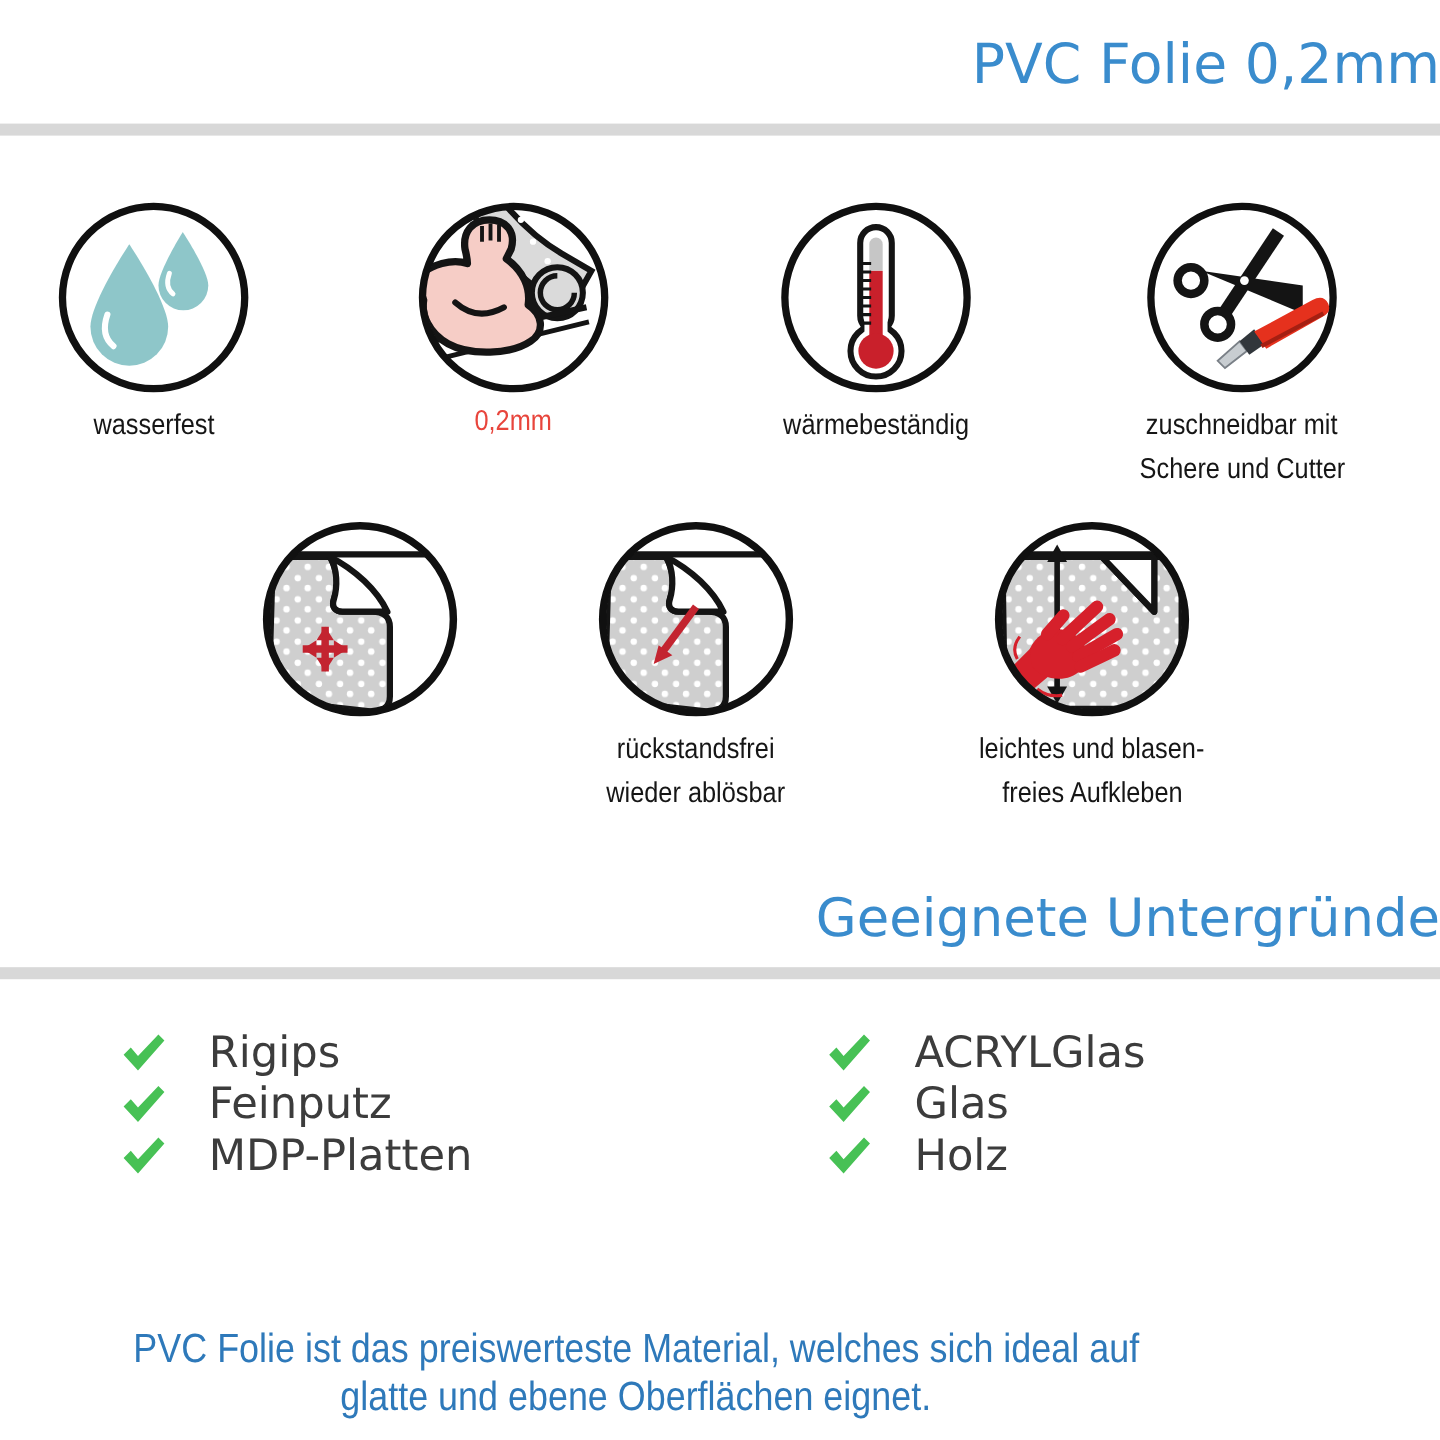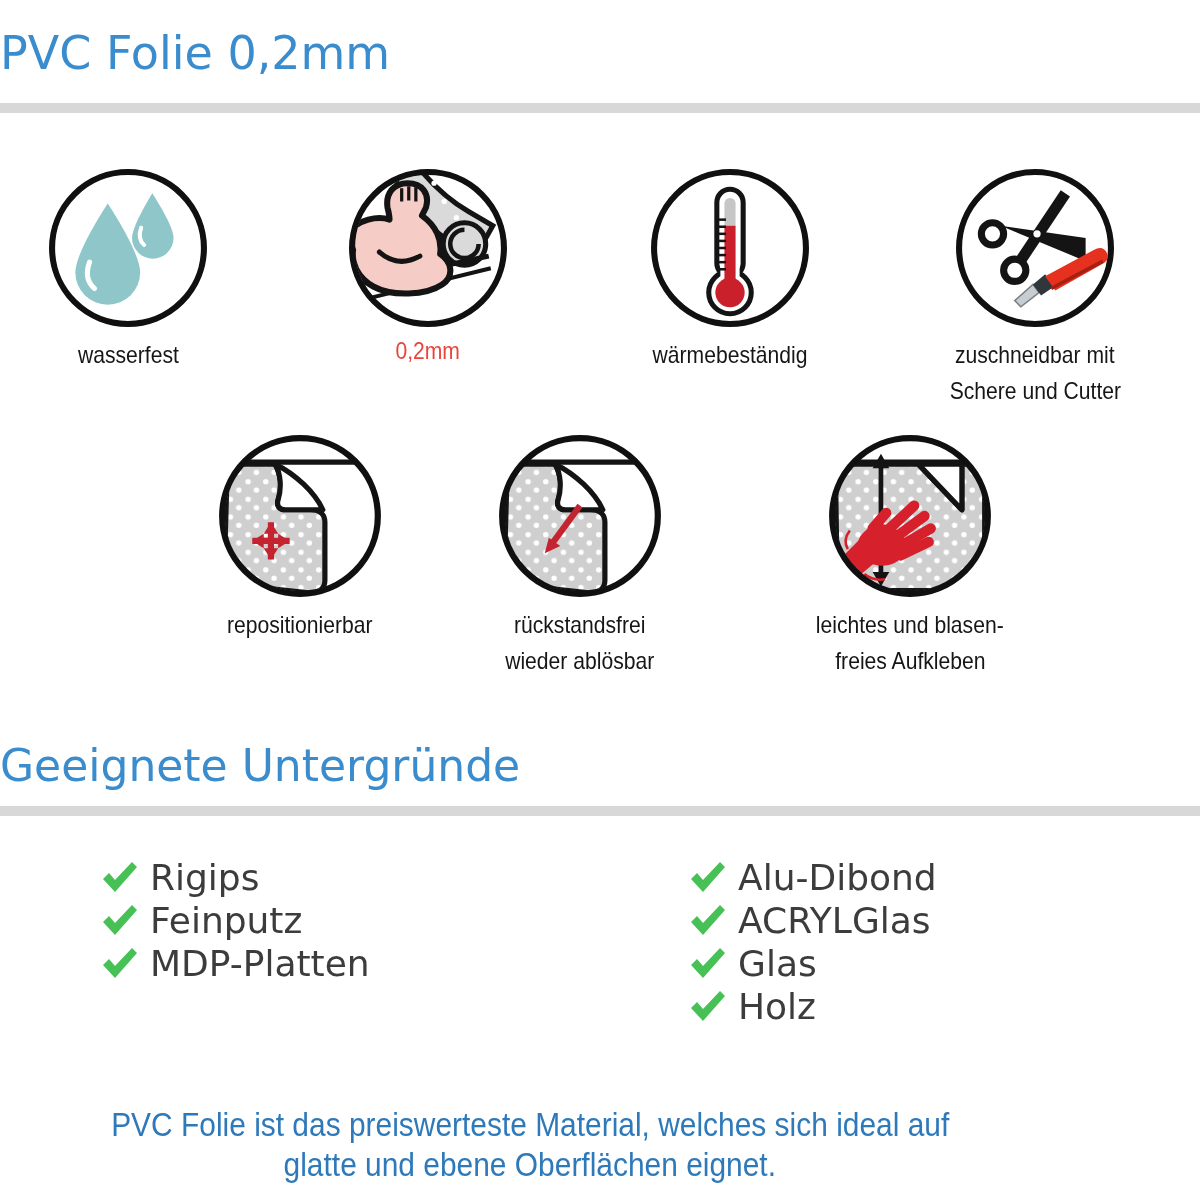--- a/index.html
+++ b/index.html
@@ -1,32 +1,32 @@
 <!DOCTYPE html>
 <html><head>
 <meta charset="utf-8">
 <style>
   html,body{margin:0;padding:0;background:#ffffff;}
   #canvas{position:relative;width:1200px;height:1200px;background:#ffffff;overflow:hidden;
           font-family:"Liberation Sans",sans-serif;}
   .divider{position:absolute;left:0;width:1200px;height:10px;background:#d8d8d8;}
-  .blue-heading{position:absolute;left:0;width:1200px;text-align:left;
+  .blue-heading{position:absolute;left:0;width:1200px;text-align:right;
           font-family:"DejaVu Sans",sans-serif;font-weight:500;color:#3a8ccd;}
   #title{top:26px;font-size:46px;}
   #sub-heading{top:740px;font-size:44px;}
   .feat{position:absolute;display:flex;flex-direction:column;align-items:center;}
   .feat svg{display:block;}
   .flabel{margin-top:8px;text-align:center;font-size:24px;line-height:36px;color:#161616;white-space:nowrap;}
   .cond{display:inline-block;transform:scaleX(0.88);transform-origin:50% 50%;white-space:nowrap;}
   .sublabel{color:#e8453c;}
   .checks{position:absolute;top:856px;left:0;width:1200px;}
   .chk-col{position:absolute;top:0;}
   #chk-left{left:100px;}
   #chk-right{left:688px;}
-  .chk{display:flex;align-items:center;height:43px;gap:12px;}
+  .chk{display:flex;align-items:center;height:43px;gap:36px;}
   .chk svg{flex:0 0 auto;}
   .chk span{font-family:"DejaVu Sans",sans-serif;font-weight:500;font-size:36px;color:#3c3c3c;white-space:nowrap;}
   #footer{position:absolute;top:1104px;left:0;width:1060px;text-align:center;
           font-size:34px;line-height:40px;color:#2e79ba;font-weight:500;}
 </style>
 </head>
 <body>
 
 <div id="canvas">
 
@@ -131,21 +131,20 @@
           <line x1="34" y1="104" x2="70" y2="104"></line>
           <line x1="52" y1="86" x2="52" y2="122"></line>
           <path d="M34,104 l11,-7 v14 Z" stroke="none"></path>
           <path d="M70,104 l-11,-7 v14 Z" stroke="none"></path>
           <path d="M52,86 l-7,11 h14 Z" stroke="none"></path>
           <path d="M52,122 l-7,-11 h14 Z" stroke="none"></path>
         </g>
       </g>
       <circle cx="80" cy="80" r="75" fill="none" stroke="#101010" stroke-width="6"></circle>
     </svg>
-    <div class="flabel"><span class="cond">repositionierbar</span></div>
   </div>
 
   <div class="feat" style="left:430px;top:433px;width:300px">
     <svg width="166" height="166" viewBox="0 0 160 160">
       <defs>
         <clipPath id="clip6">
             <circle cx="80" cy="80" r="72.5"></circle>
           </clipPath>
         <pattern id="dots6" width="17" height="17" patternUnits="userSpaceOnUse">
           <rect width="17" height="17" fill="#cfcfcf"></rect>
@@ -229,26 +228,20 @@
             <path d="M3,18 L9,12 L15,19 L32,1 L37,6 L15,31 Z" fill="#47c155"></path>
           </svg>
         <span>MDP-Platten</span>
         </div>
     </div>
     <div class="chk-col" id="chk-right">
       <div class="chk">
         <svg width="38" height="34" viewBox="0 0 38 34">
             <path d="M3,18 L9,12 L15,19 L32,1 L37,6 L15,31 Z" fill="#47c155"></path>
           </svg>
-        <span>Alu-Dibond</span>
-        </div>
-      <div class="chk">
-        <svg width="38" height="34" viewBox="0 0 38 34">
-            <path d="M3,18 L9,12 L15,19 L32,1 L37,6 L15,31 Z" fill="#47c155"></path>
-          </svg>
         <span>ACRYLGlas</span>
         </div>
       <div class="chk">
         <svg width="38" height="34" viewBox="0 0 38 34">
             <path d="M3,18 L9,12 L15,19 L32,1 L37,6 L15,31 Z" fill="#47c155"></path>
           </svg>
         <span>Glas</span>
         </div>
       <div class="chk">
         <svg width="38" height="34" viewBox="0 0 38 34">

